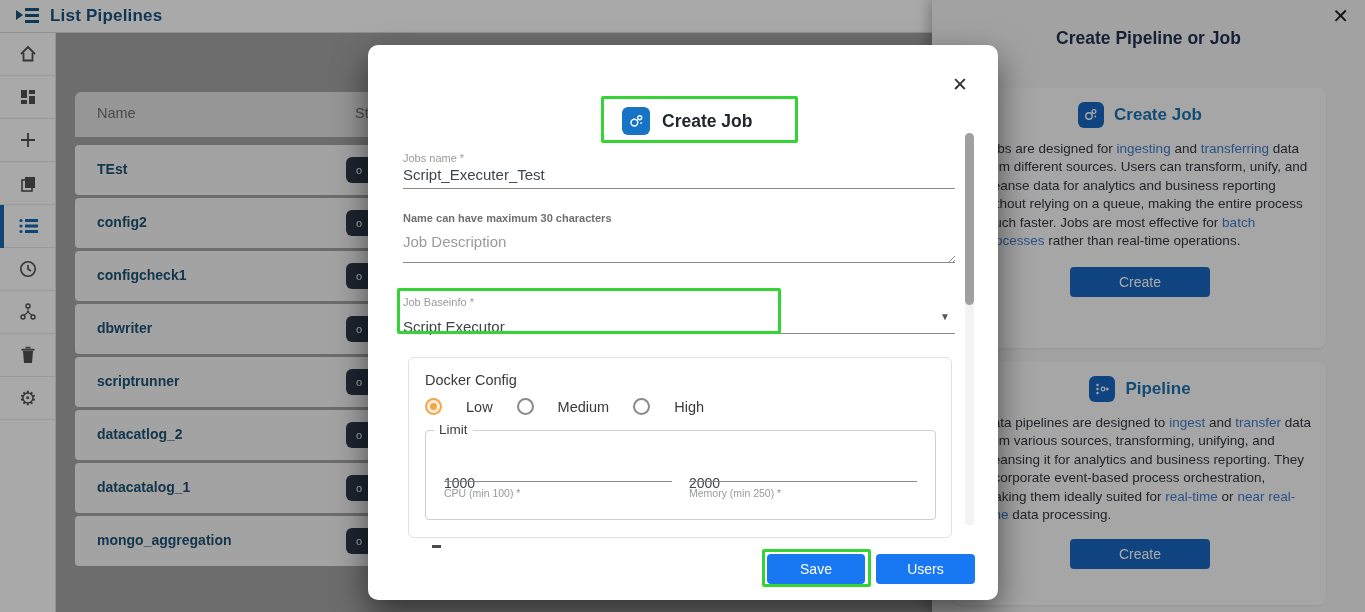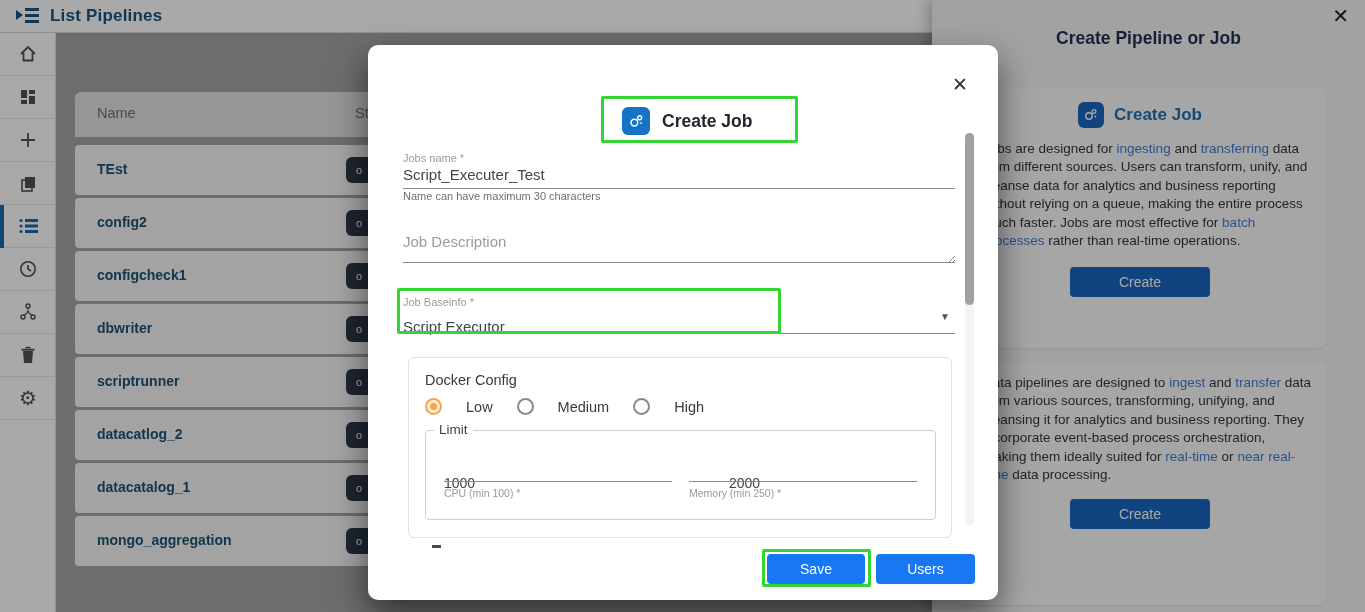--- a/index.html
+++ b/index.html
@@ -256,20 +256,32 @@
           </span>
         <span class="d-head-label">Create Job</span>
       </div>
       <div class="d-par">
         <span>Jobs are designed for </span><span class="lnk">ingesting</span><span> and </span><span class="lnk">transferring</span><span> data from different sources. Users can transform, unify, and cleanse data for analytics and business reporting without relying on a queue, making the entire process much faster. Jobs are most effective for </span><span class="lnk">batch processes</span><span> rather than real-time operations.</span>
       </div>
       <button class="d-btn">Create</button>
     </div>
 
     <div class="d-card pipe">
+      <div class="d-head">
+        <span class="d-ico">
+            <svg width="16" height="16" viewBox="0 0 16 16">
+              <circle cx="3.5" cy="4" r="1.2" fill="#fff"></circle>
+              <circle cx="3.5" cy="8" r="1.2" fill="#fff"></circle>
+              <circle cx="3.5" cy="12" r="1.2" fill="#fff"></circle>
+              <circle cx="9" cy="8" r="1.8" fill="none" stroke="#fff" stroke-width="1.2"></circle>
+              <path d="M11.5 8 H14 M12.6 6.6 L14.2 8 L12.6 9.4" stroke="#fff" stroke-width="1.1" fill="none"></path>
+            </svg>
+          </span>
+        <span class="d-head-label">Pipeline</span>
+      </div>
       <div class="d-par">
         <span>Data pipelines are designed to </span><span class="lnk">ingest</span><span> and </span><span class="lnk">transfer</span><span> data from various sources, transforming, unifying, and cleansing it for analytics and business reporting. They incorporate event-based process orchestration, making them ideally suited for </span><span class="lnk">real-time</span><span> or </span><span class="lnk">near real-time</span><span> data processing.</span>
       </div>
       <button class="d-btn">Create</button>
     </div>
   </div>
 
   <div class="overlay"></div>
 
   <div class="modal">
@@ -282,21 +294,21 @@
             <circle cx="11" cy="4.5" r="1.9" fill="none" stroke="#fff" stroke-width="1.3"></circle>
             <circle cx="12.3" cy="9.5" r="0.9" fill="#fff"></circle>
           </svg>
         </span>
       <span class="m-title">Create Job</span>
     </div>
 
     <div class="f-label" style="top:107px;">Jobs name *</div>
     <div class="f-value" style="top:121px;">Script_Executer_Test</div>
     <div class="uline" style="top:143px;"></div>
-    <div class="helper" style="top:145px;">Name can have maximum 30 characters</div>
+    <div class="helper" style="top:167px;font-weight:bold;">Name can have maximum 30 characters</div>
 
     <div class="f-ghost" style="top:188px;">Job Description</div>
     <span class="resize-g"><svg width="10" height="10" viewBox="0 0 10 10">
           <path d="M2 9 L9 2 M6 9 L9 6" stroke="#8a8a8a" stroke-width="1"></path>
         </svg></span>
     <div class="uline" style="top:217px;"></div>
 
     <div class="f-label" style="top:251px;">Job Baseinfo *</div>
     <div class="f-value" style="top:273px;">Script Executor</div>
     <span class="caret">▼</span>
@@ -317,21 +329,21 @@
             <span class="rdot"></span>
             <span>High</span>
           </span>
       </div>
       <div class="limit">
         <span class="limit-legend">Limit</span>
         <span class="lm-label" style="left:18px;">CPU (min 100) *</span>
         <span class="lm-value" style="left:18px;">1000</span>
         <span class="lm-line" style="left:18px;"></span>
         <span class="lm-label" style="left:263px;">Memory (min 250) *</span>
-        <span class="lm-value" style="left:263px;margin-left:40px;">2000</span>
+        <span class="lm-value" style="left:263px;">2000</span>
         <span class="lm-line" style="left:263px;"></span>
       </div>
     </div>
 
     <div class="frag"></div>
 
     <button class="m-btn save">Save</button>
     <button class="m-btn cancel">Users</button>
 
     <div class="scroll-track">

